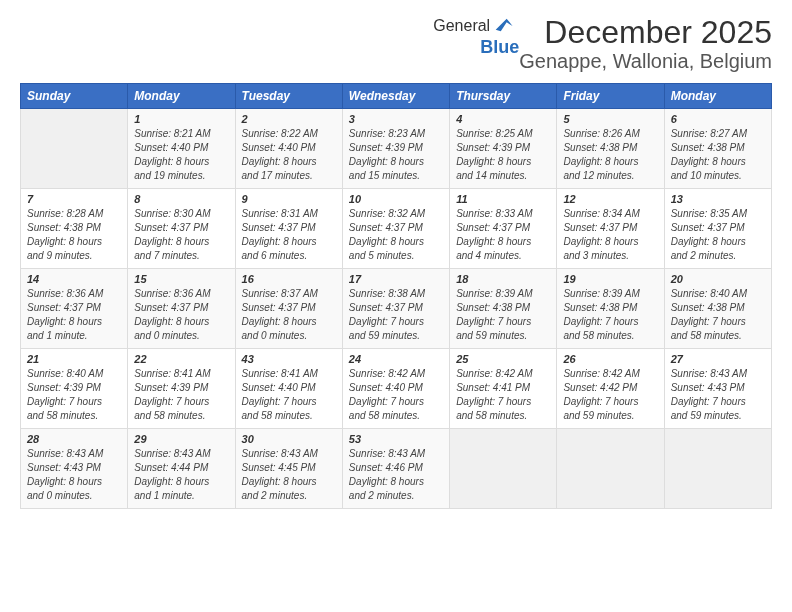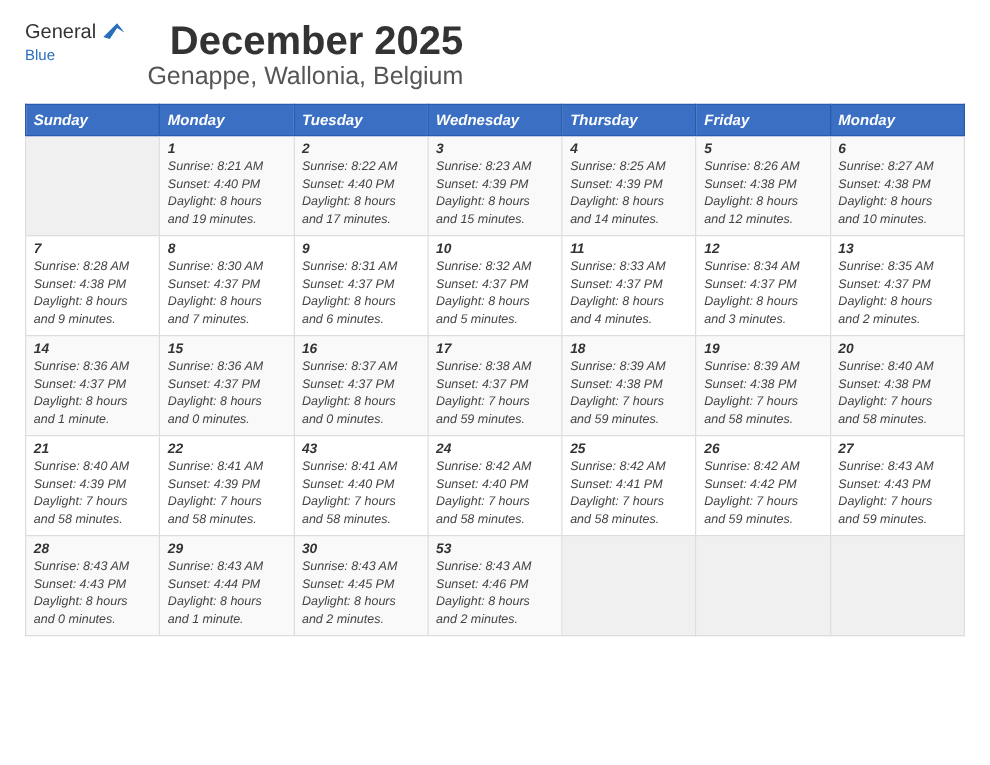--- a/index.html
+++ b/index.html
@@ -9,42 +9,41 @@
       width: 792px;
       height: 612px;
       overflow: hidden;
     }
     .container {
       width: 792px;
       padding: 15px 20px 10px 20px;
     }
     .header {
       display: flex;
-      justify-content: flex-start;
+      justify-content: flex-end;
       align-items: flex-start;
       margin-bottom: 10px;
-      gap: 17px;
     }
     .logo {
       display: flex;
       align-items: center;
     }
     .logo-general { color: #333; }
     .logo-blue { color: #2a6ebb; }
     .logo-icon {
       width: 22px;
       height: 22px;
       margin-left: 2px;
     }
     .title-block {
       text-align: right;
     }
     .month-title {
       font-size: 32px;
-      font-weight: bold;
+      font-weight: normal;
       color: #333;
       line-height: 1.1;
     }
     .location {
       font-size: 20px;
       color: #555;
     }
     table {
       width: 100%;
       border-collapse: collapse;
@@ -102,21 +101,21 @@
 <div class="container">
   <div class="header">
     <div class="logo">
       <div>
         <div style="display:flex;align-items:center;">
           <span class="logo-general">General</span>
           <svg class="logo-icon" viewBox="0 0 30 30">
             <polygon points="5,20 20,5 28,15 20,10 12,22" fill="#2a6ebb"></polygon>
           </svg>
         </div>
-        <div class="logo-blue" style="font-size:12px;font-weight:normal;">Blue</div>
+        <div class="logo-blue" style="font-size:18px;font-weight:bold;margin-left:47px;">Blue</div>
       </div>
     </div>
     <div class="title-block">
       <div class="month-title">December 2025</div>
       <div class="location">Genappe, Wallonia, Belgium</div>
     </div>
   </div>
 
   <table>
     <thead>

